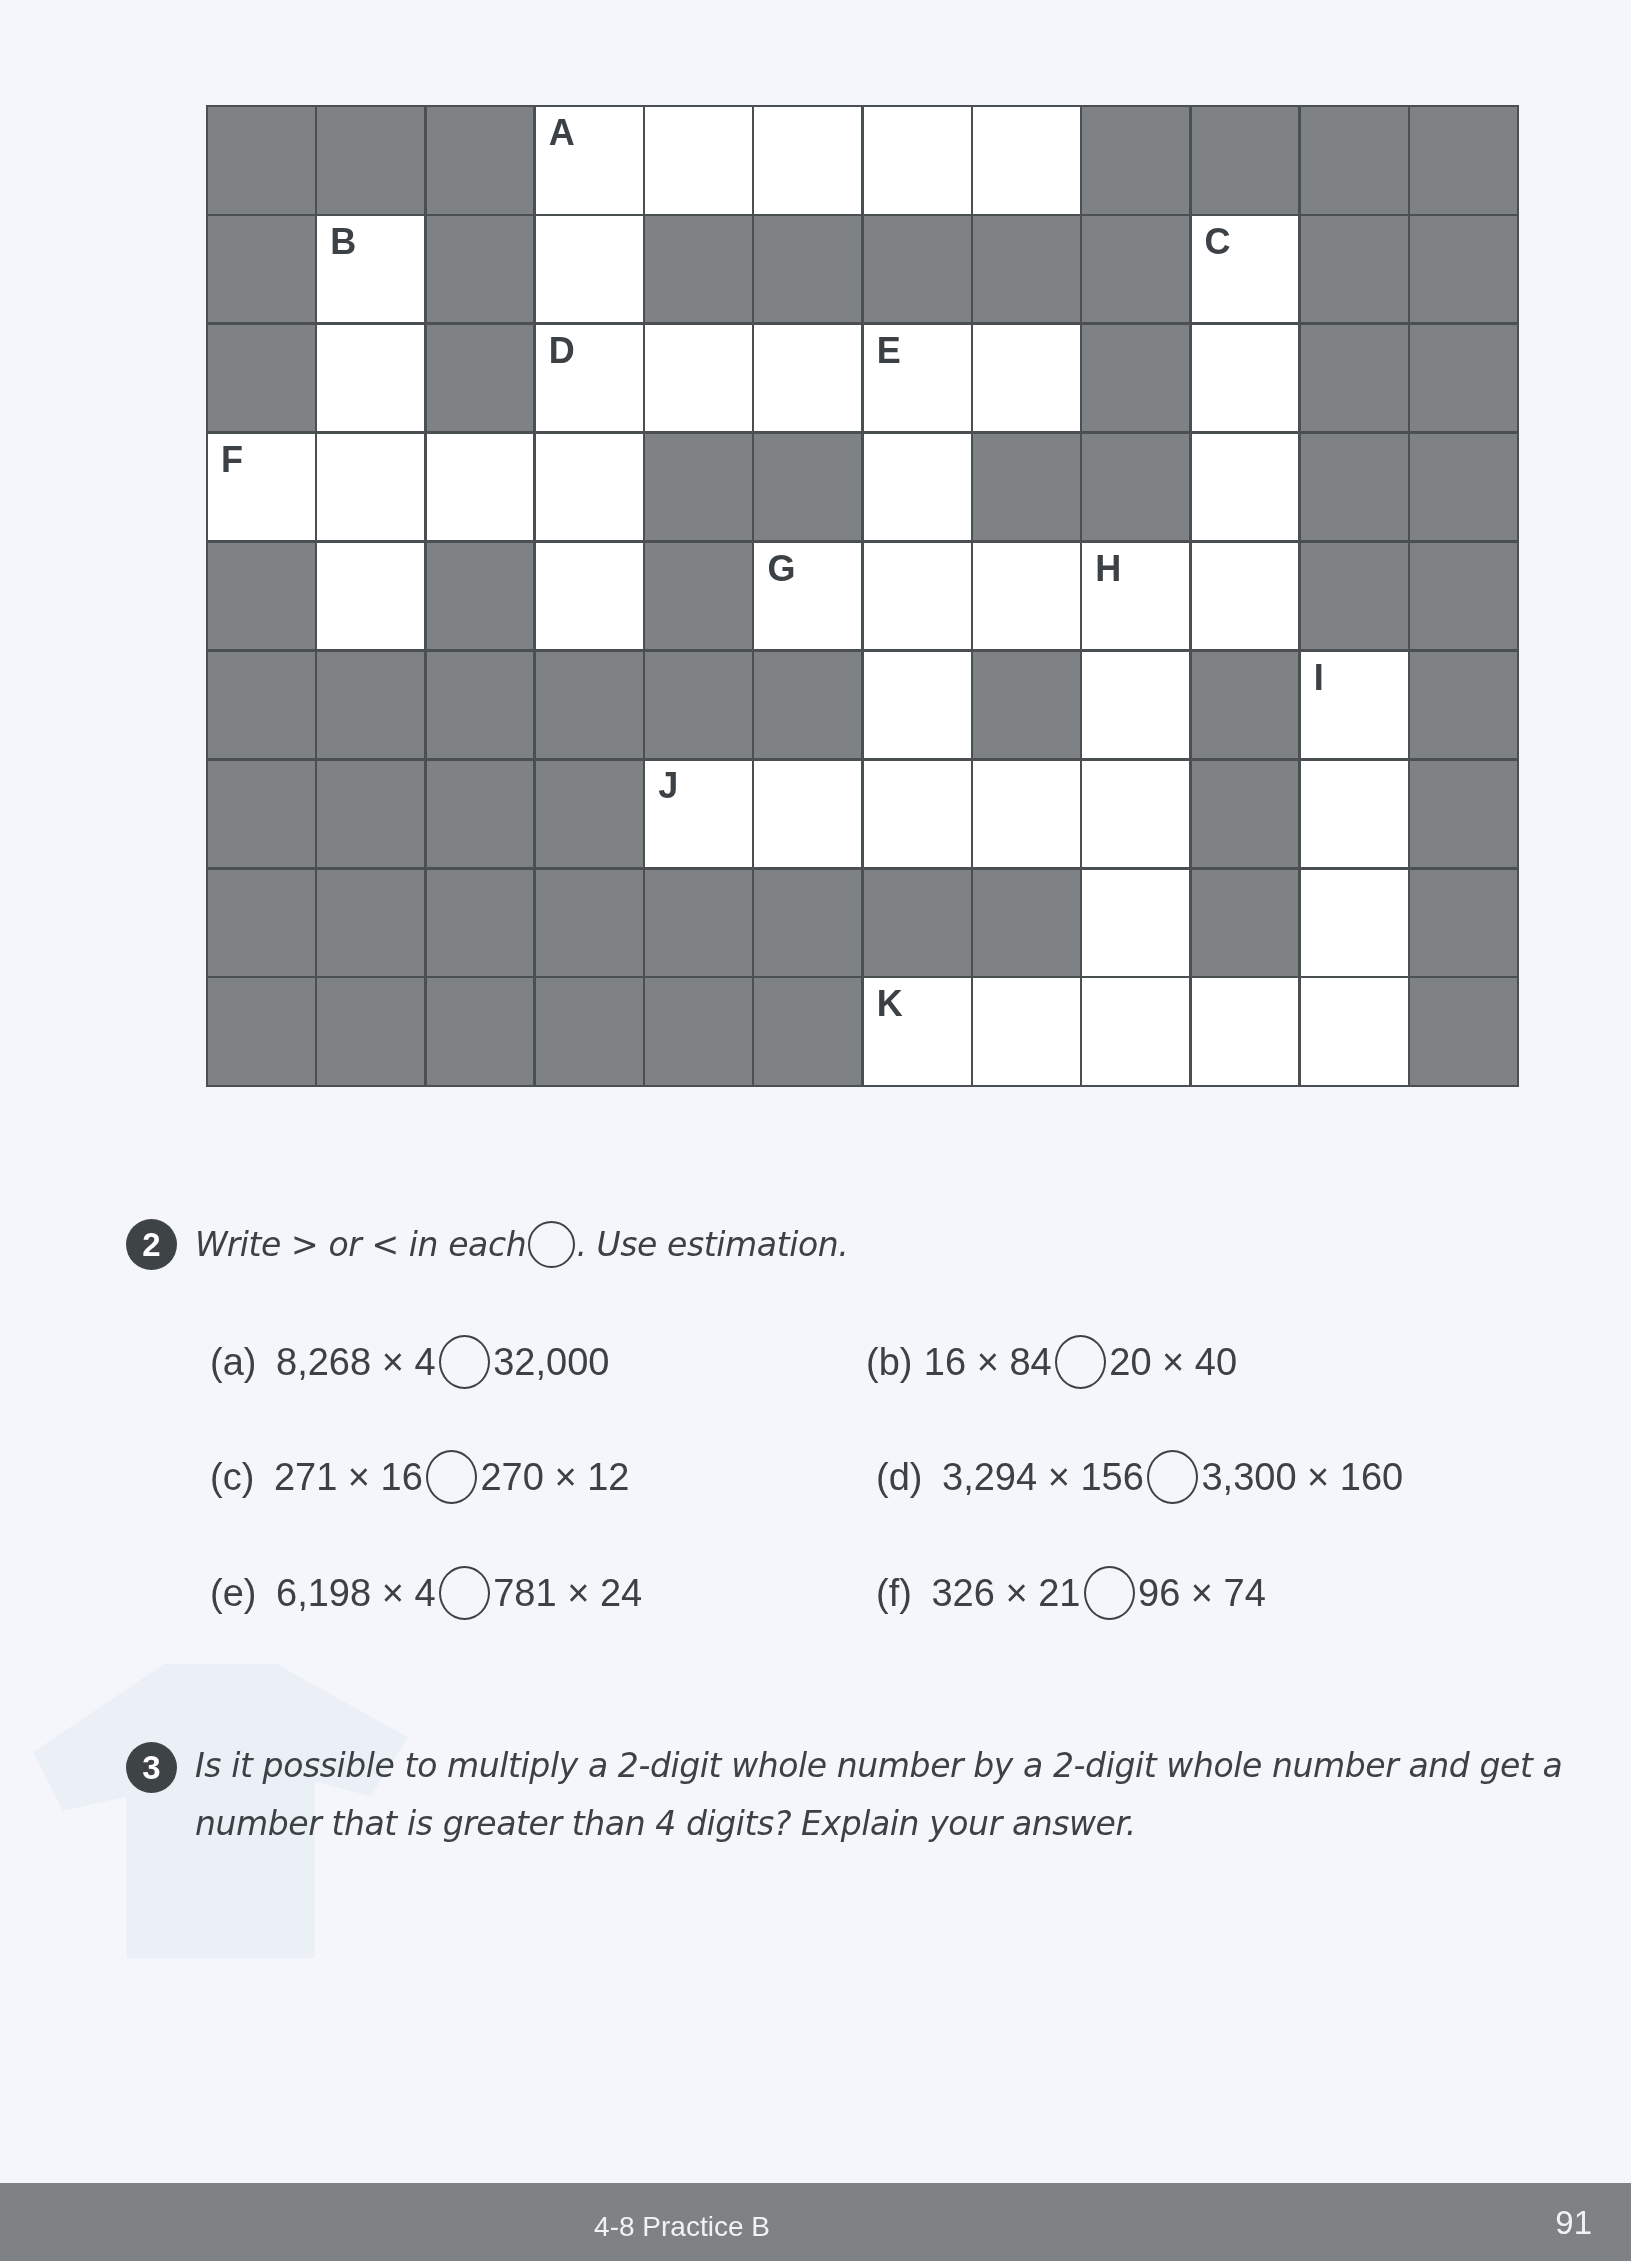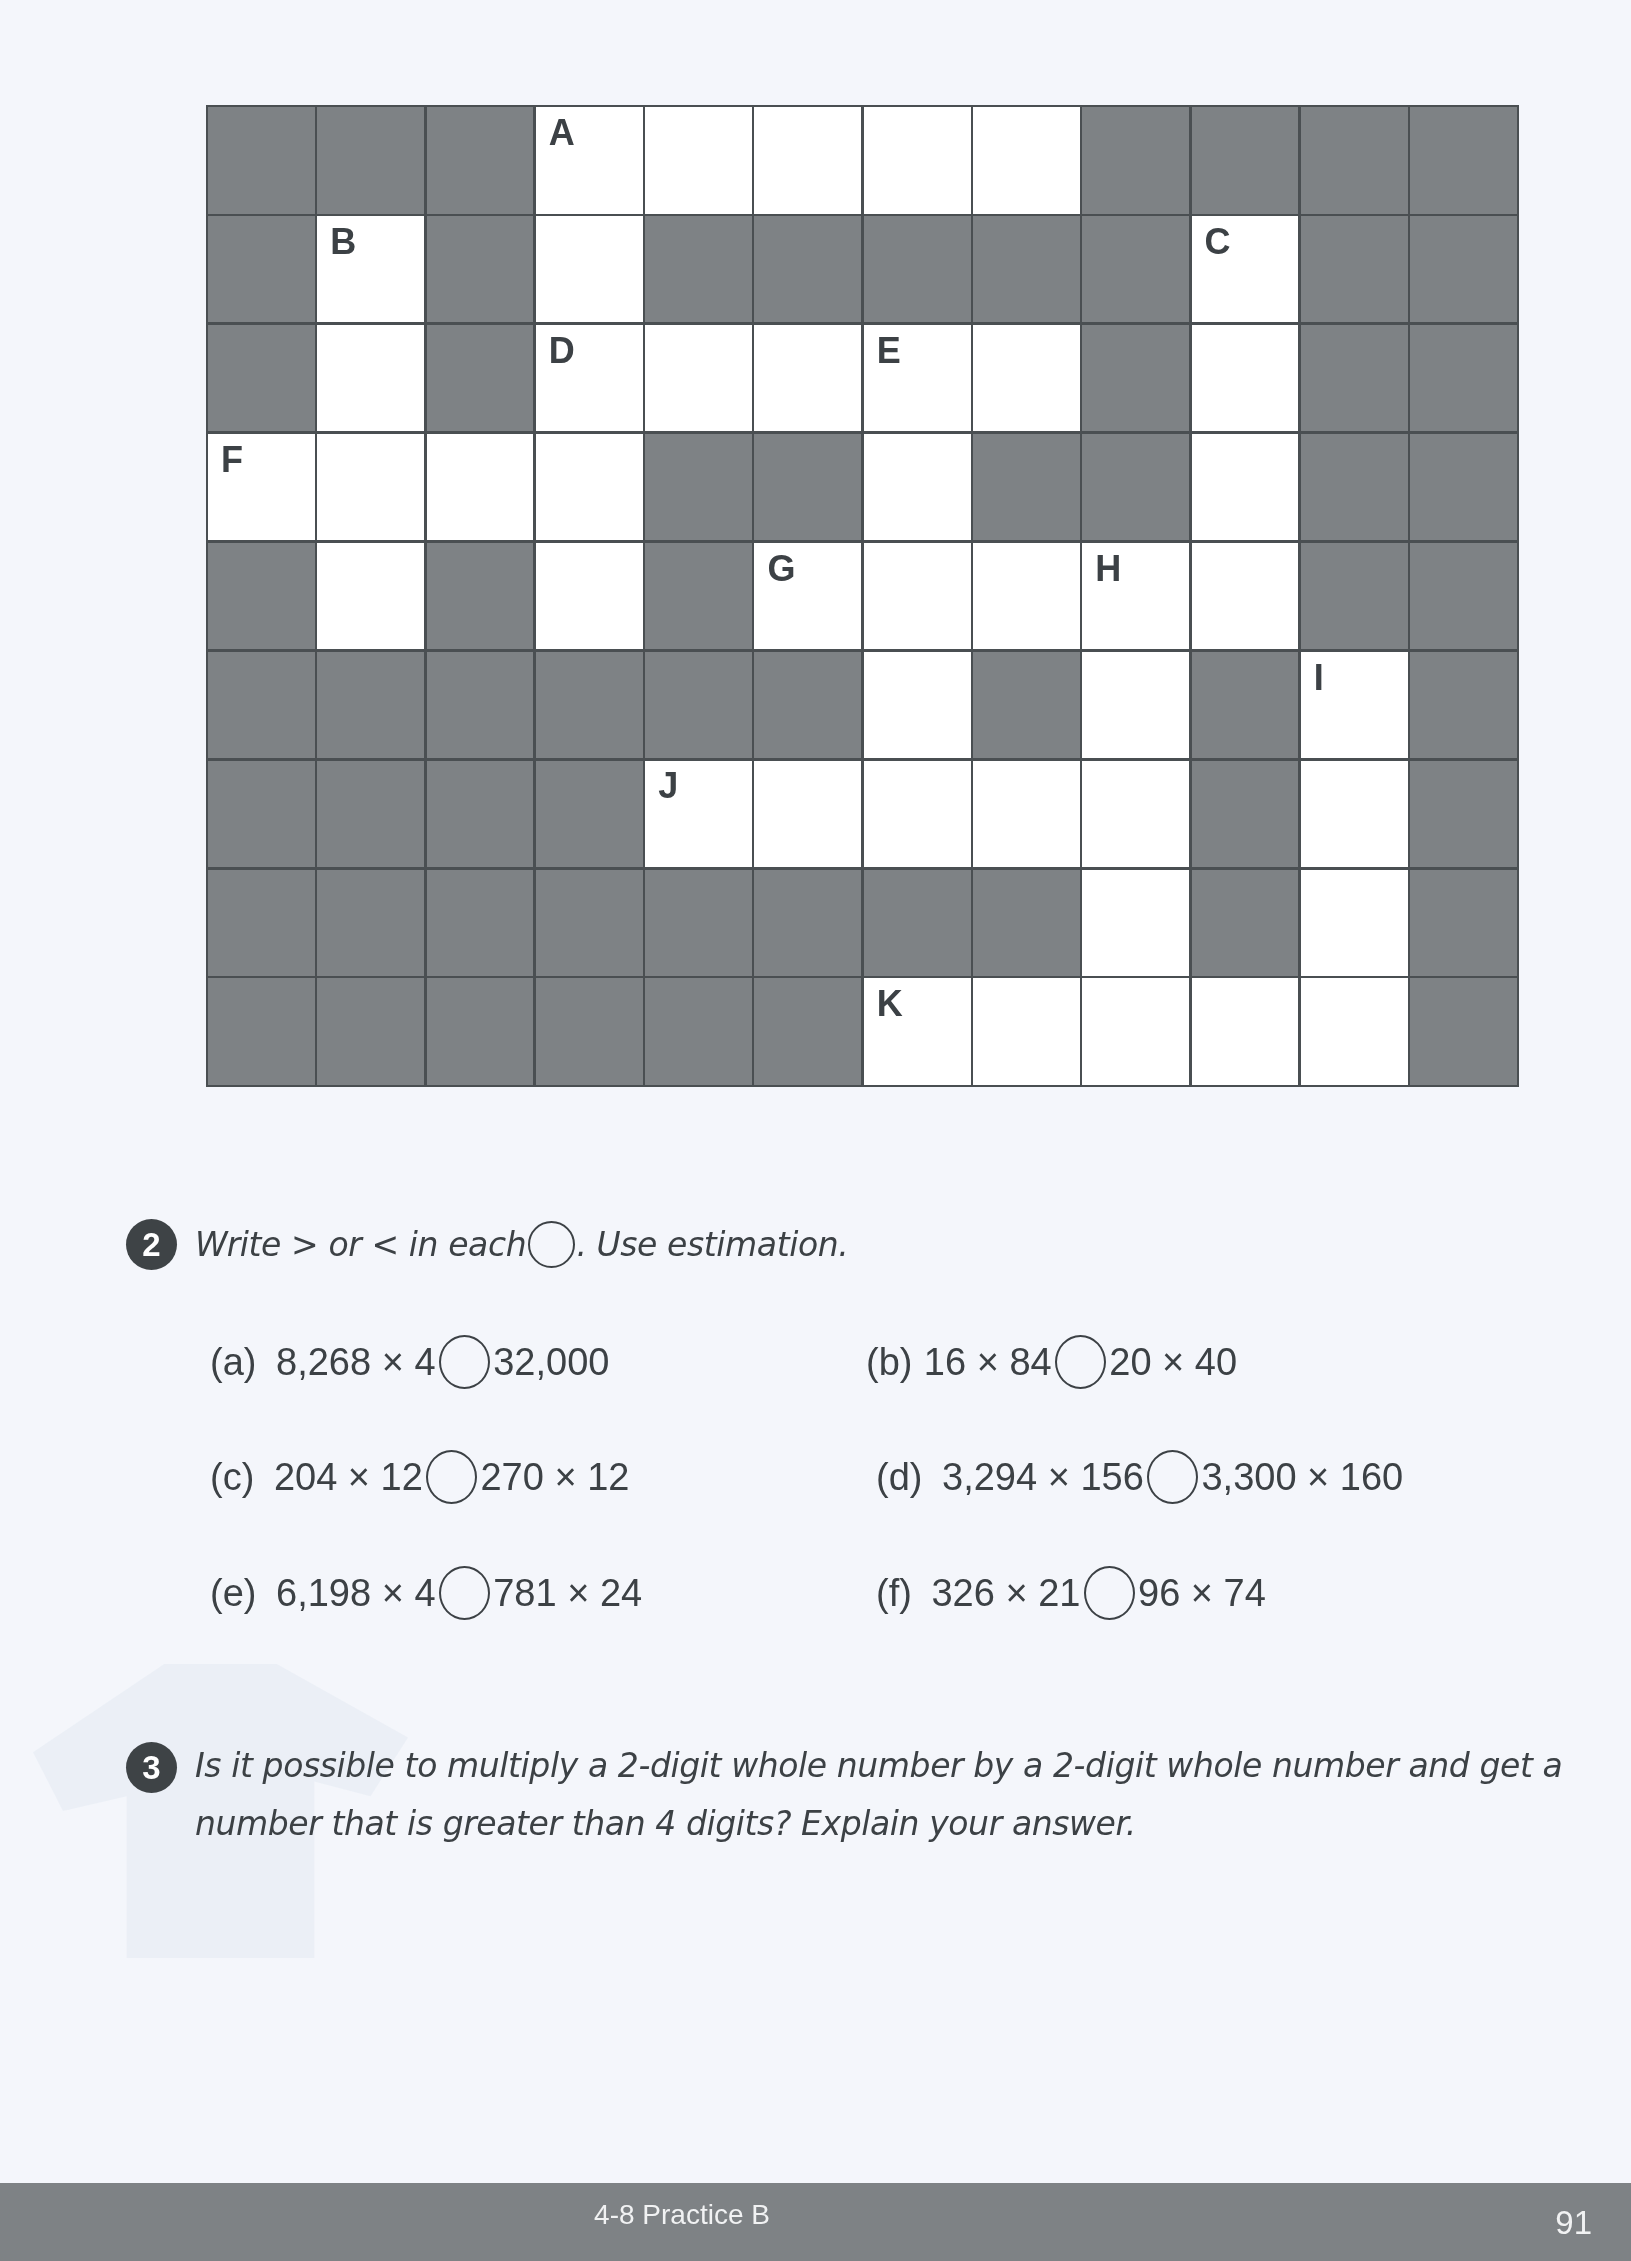--- a/index.html
+++ b/index.html
@@ -60,21 +60,21 @@
   .q3 {
     position: absolute; left: 126px; top: 1742px;
     display: flex; align-items: flex-start;
   }
   .q3 .q-text { line-height: 58px; width: 1370px; margin-top: -4.9px; }
   .footer {
     position: absolute; left: 0; top: 2183px; width: 1631px; height: 78px;
     background: #7e8285; color: #f1f2f3;
   }
   .footer .title {
-    position: absolute; left: 0; width: 1364px; top: 16px; text-align: center;
+    position: absolute; left: 0; width: 1364px; top: 28px; text-align: center;
     font-size: 28px;
   }
   .footer .page {
     position: absolute; right: 39px; top: 21px; font-size: 33px; margin-left: 47px;
   }
 </style>
 </head>
 <body>
 
 <div class="ghost-shirt"></div>
@@ -226,21 +226,21 @@
   <span>32,000</span>
 </div>
 <div class="item" style="left:866px; top:1335px;">
   <span class="label" style="margin-right:11.4px;">(b)</span>
   <span>16 × 84</span>
   <button class="answer-circle"></button>
   <span>20 × 40</span>
 </div>
 <div class="item" style="left:210px; top:1450px;">
   <span class="label">(c)</span>
-  <span>204 × 12</span>
+  <span>271 × 16</span>
   <button class="answer-circle"></button>
   <span>270 × 12</span>
 </div>
 <div class="item" style="left:876px; top:1450px;">
   <span class="label">(d)</span>
   <span>3,294 × 156</span>
   <button class="answer-circle"></button>
   <span>3,300 × 160</span>
 </div>
 <div class="item" style="left:210px; top:1566px;">

